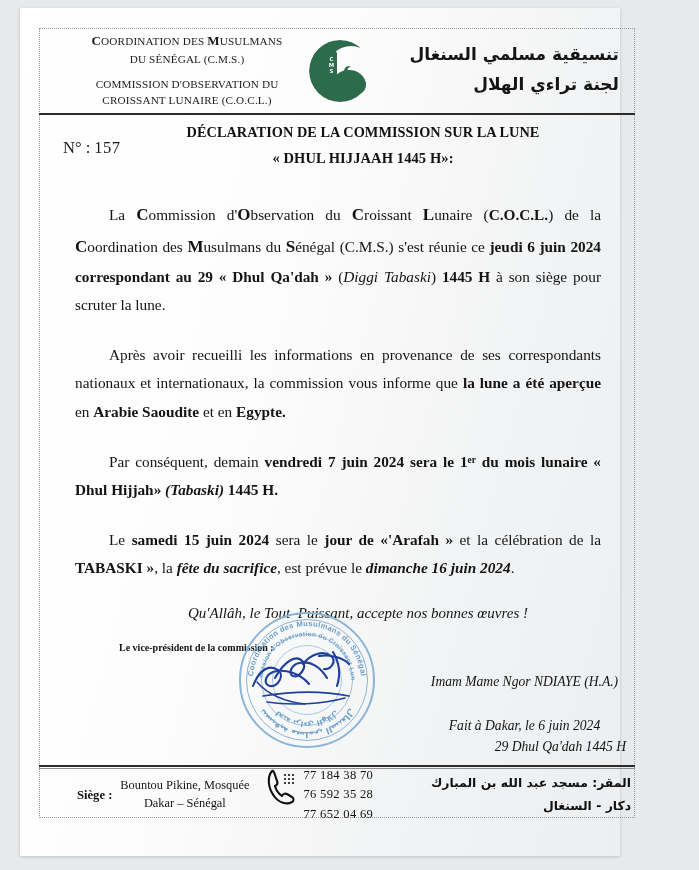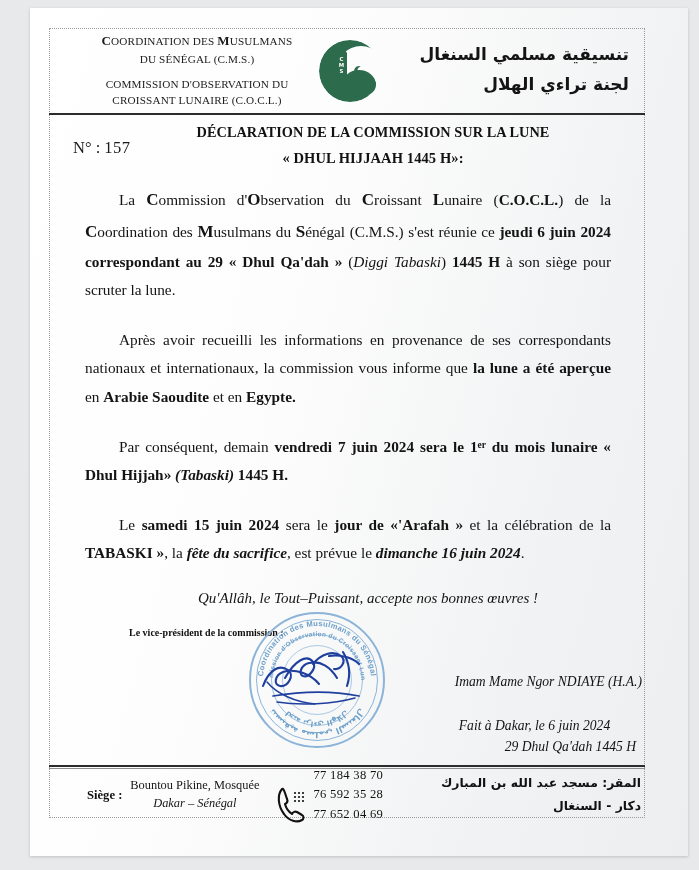--- a/index.html
+++ b/index.html
@@ -8,22 +8,22 @@
     width: 699px; height: 870px;
     background: #e8e9eb;
     font-family: "Liberation Serif", serif;
     overflow: hidden;
     position: relative;
   }
 
   
   #sheet {
     position: absolute;
-    left: 30px; top: 8px;
-    width: 658px; height: 848px;
+    left: 20px; top: 8px;
+    width: 600px; height: 848px;
     background: #d946ef;
     box-shadow: 0 1px 3px rgba(0,0,0,0.18);
   }
   #sheet-shade {
     position:absolute; left:0; top:0; right:0; bottom:0;
     background: linear-gradient(105deg, #ffffff 0%, #fdfdfd 38%, #f2f3f4 72%, #eceef0 100%);
     pointer-events:none;
   }
 
   
@@ -117,21 +117,21 @@
   }
 
   
   #body {
     position: absolute;
     left: 19px; top: 176px;
     width: 596px;
     padding: 0 34px 0 36px;
   }
   p.para {
-    margin: 0 0 21px 0;
+    margin: 15px 0 21px 0;
     font-size: 15.3px;
     line-height: 1.87;
     text-align: justify;
     text-indent: 34px;
     color: #141414;
     hyphens: none;
   }
   p.para b { font-weight: bold; }
   p.para i { font-style: italic; }
   .lc { font-size: 17px; }
@@ -197,21 +197,21 @@
     left: 378px; top: 66px;
     width: 215px;
   }
   .sigline {
     font-size: 13.6px;
     font-style: italic;
     color: #141414;
     line-height: 1.5;
     white-space: nowrap;
   }
-  #sig-name { text-align: right; }
+  #sig-name { text-align: center; }
   #sig-place { text-align: center; margin-top: 24px; }
   #sig-hijri { text-align: right; padding-right: 6px; }
 
   
   #foot-rule {
     position: absolute;
     left: 19px; top: 757px;
     width: 596px;
     border-top: 2.2px solid #2c2c2c;
     border-bottom: 1px solid #8e8e8e;
@@ -233,24 +233,24 @@
   #foot-addr {
     margin-left: 8px;
     text-align: center;
     font-size: 12.4px;
     color: #151515;
     line-height: 1.42;
     white-space: nowrap;
   }
   #foot-addr .a1 { font-style: normal; text-align: right; }
   #foot-addr .a2 { font-style: italic; }
-  #foot-addr .a3 { font-style: italic; }
+  #foot-addr .a3 { }
   #foot-phone {
     margin-left: 16px;
-    display: flex; align-items: flex-end;
+    display: flex; align-items: flex-start;
   }
   #foot-nums {
     margin-left: 4px;
     font-size: 12.6px;
     color: #121212;
     line-height: 1.52;
     letter-spacing: 0.3px;
     white-space: nowrap;
   }
   #foot-ar {

